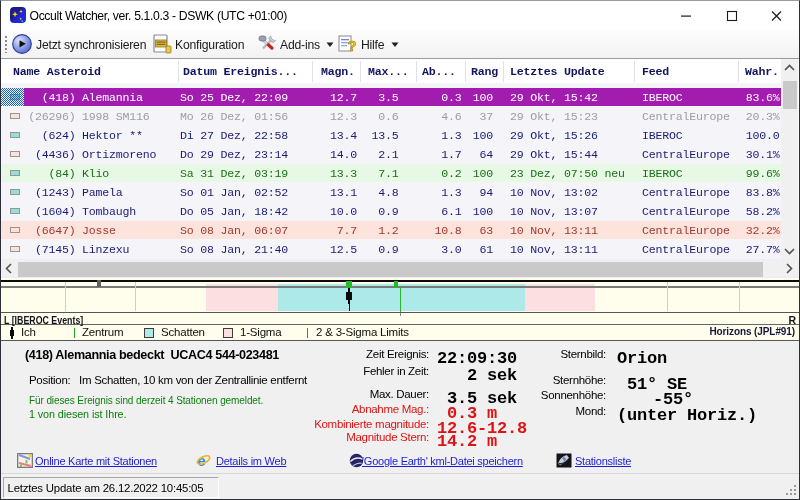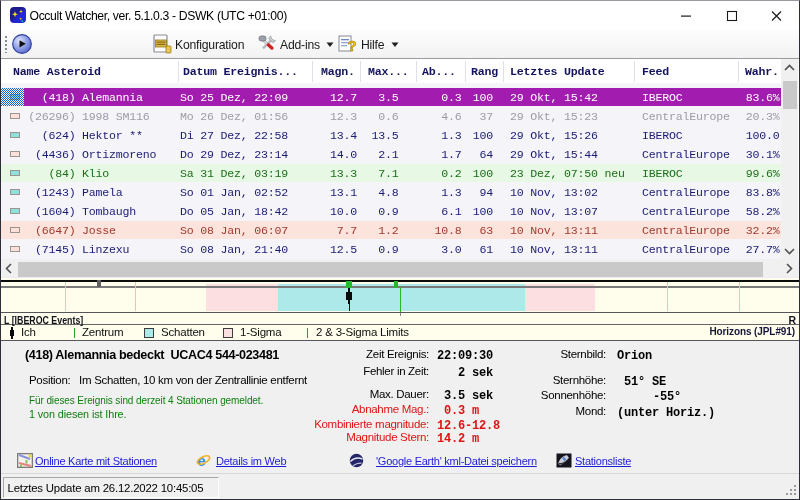--- a/index.html
+++ b/index.html
@@ -64,21 +64,21 @@
 #legend{position:absolute;left:0;top:47.5px;width:798px;height:15px;font-size:11.5px;letter-spacing:-0.2px;color:#101010;border-bottom:1px solid #55555c}
 #legend span{position:absolute;top:0.5px}
 .sw{position:absolute;top:2px;width:10px;height:10px;border:1px solid #3c3c3c}
 
 .spin{position:absolute}
 .spin i{position:absolute;background:#0a0a0a}
 
 #det{position:absolute;left:1px;top:341px;width:798px;height:132px;background:#f0f0f0;font-size:11.5px;letter-spacing:-0.3px;color:#000}
 #det .lb{position:absolute;white-space:pre}
 #det .rl{text-align:right}
-.mv{font-family:"Liberation Mono",monospace;font-size:12px;letter-spacing:-0.2px;font-weight:bold;white-space:pre}
+.mv{font-family:"Liberation Mono",monospace;font-size:17px;letter-spacing:-0.2px;font-weight:bold;white-space:pre}
 .red2{color:#de1414}
 .grn2{color:#0e7e0e}
 a,.lnk{color:#1d1dd6;text-decoration:underline}
 #links .lnk{position:absolute;top:454.5px;font-size:11px;letter-spacing:-0.25px}
 #links .lic{position:absolute;top:453px}
 
 #status{position:absolute;left:1px;top:473px;width:798px;height:26px;background:#f0f0f0;border-top:1px solid #d8d8d8}
 #sbox{position:absolute;left:2px;top:3px;width:216px;height:21px;border:1px solid;border-color:#a8a8a8 #fff #fff #a8a8a8;background:#f0f0f0}
 #sbox b{position:absolute;left:3.5px;top:4px;font-weight:normal;font-size:11.4px;letter-spacing:-0.2px;color:#000;white-space:pre}
 </style></head><body>
@@ -114,20 +114,21 @@
    <defs>
         <radialGradient id="sg" cx="0.35" cy="0.32" r="0.95">
           <stop offset="0" stop-color="#dfe4fb"></stop>
           <stop offset="0.5" stop-color="#8495e2"></stop>
           <stop offset="1" stop-color="#3a4ab8"></stop>
         </radialGradient>
       </defs>
    <circle cx="10" cy="10" r="9.3" fill="url(#sg)" stroke="#2f3f9f" stroke-width="1.2"></circle>
    <path d="M7.5 6.2 L13.8 9.8 L7.5 13.4 Z" fill="#101010"></path>
  </svg>
+ <span class="tbt" style="left:35px">Jetzt synchronisieren</span>
  <svg class="abs" style="left:152px;top:4px" width="19" height="20" viewBox="0 0 19 20">
    <rect x="1" y="1" width="13" height="17" rx="1" fill="#fcfcfc" stroke="#8a8a96" stroke-width="1.2"></rect>
    <rect x="2.5" y="6" width="11" height="7" fill="#d8b84a" stroke="#9a7a18" stroke-width="0.8"></rect>
    <rect x="3.5" y="7.5" width="9" height="1.2" fill="#8a6a10"></rect>
    <rect x="3.5" y="9.8" width="9" height="1.2" fill="#8a6a10"></rect>
    <rect x="13" y="12" width="5" height="7" rx="1" fill="#e8c84e" stroke="#9a7a18" stroke-width="0.8"></rect>
  </svg>
  <span class="tbt" style="left:174px">Konfiguration</span>
  <svg class="abs" style="left:256px;top:4px" width="21" height="20" viewBox="0 0 21 20">
    <g transform="rotate(45 10 10)">
@@ -397,21 +398,21 @@
  <svg class="lic" style="left:196px" width="15" height="15" viewBox="0 0 16 16">
   <text x="1.5" y="13.5" font-family="Liberation Sans" font-size="16" font-weight="bold" fill="#2e8de0">e</text>
   <ellipse cx="8" cy="7.5" rx="7.2" ry="3.4" fill="none" stroke="#eeb22a" stroke-width="1.7" transform="rotate(-28 8 7.5)"></ellipse>
  </svg>
  <span class="lnk" style="left:216px">Details im Web</span>
  <svg class="lic" style="left:349px" width="15" height="15" viewBox="0 0 16 16">
   <circle cx="8" cy="8" r="7.2" fill="#242468"></circle>
   <path d="M1.5 9 Q7 3.5 14.5 6.5" stroke="#e8e8f4" stroke-width="1.6" fill="none"></path>
   <path d="M4 13.5 Q10 10 13.5 11" stroke="#c8c8dc" stroke-width="1.2" fill="none"></path>
  </svg>
- <span class="lnk" style="left:376px">'Google Earth' kml-Datei speichern</span>
+ <span class="lnk" style="left:362px">'Google Earth' kml-Datei speichern</span>
  <svg class="lic" style="left:556px" width="16" height="15" viewBox="0 0 16 15">
   <rect x="0.5" y="0.5" width="15" height="14" fill="#14141c"></rect>
   <path d="M2.5 10.5 Q4.5 3.5 11 2.5 L12.5 5 Q8 10 4 12 Z" fill="#c8ccd8" stroke="#e8e8f0" stroke-width="0.6"></path>
   <path d="M7 4.5 L9.5 7.5" stroke="#5a86c8" stroke-width="2.4"></path>
   <path d="M2.5 10.5 Q6 11.5 9 9" stroke="#303038" stroke-width="1.4" fill="none"></path>
  </svg>
  <span class="lnk" style="left:575px">Stationsliste</span>
 </div>
 <div id="status">
     <div id="sbox">

